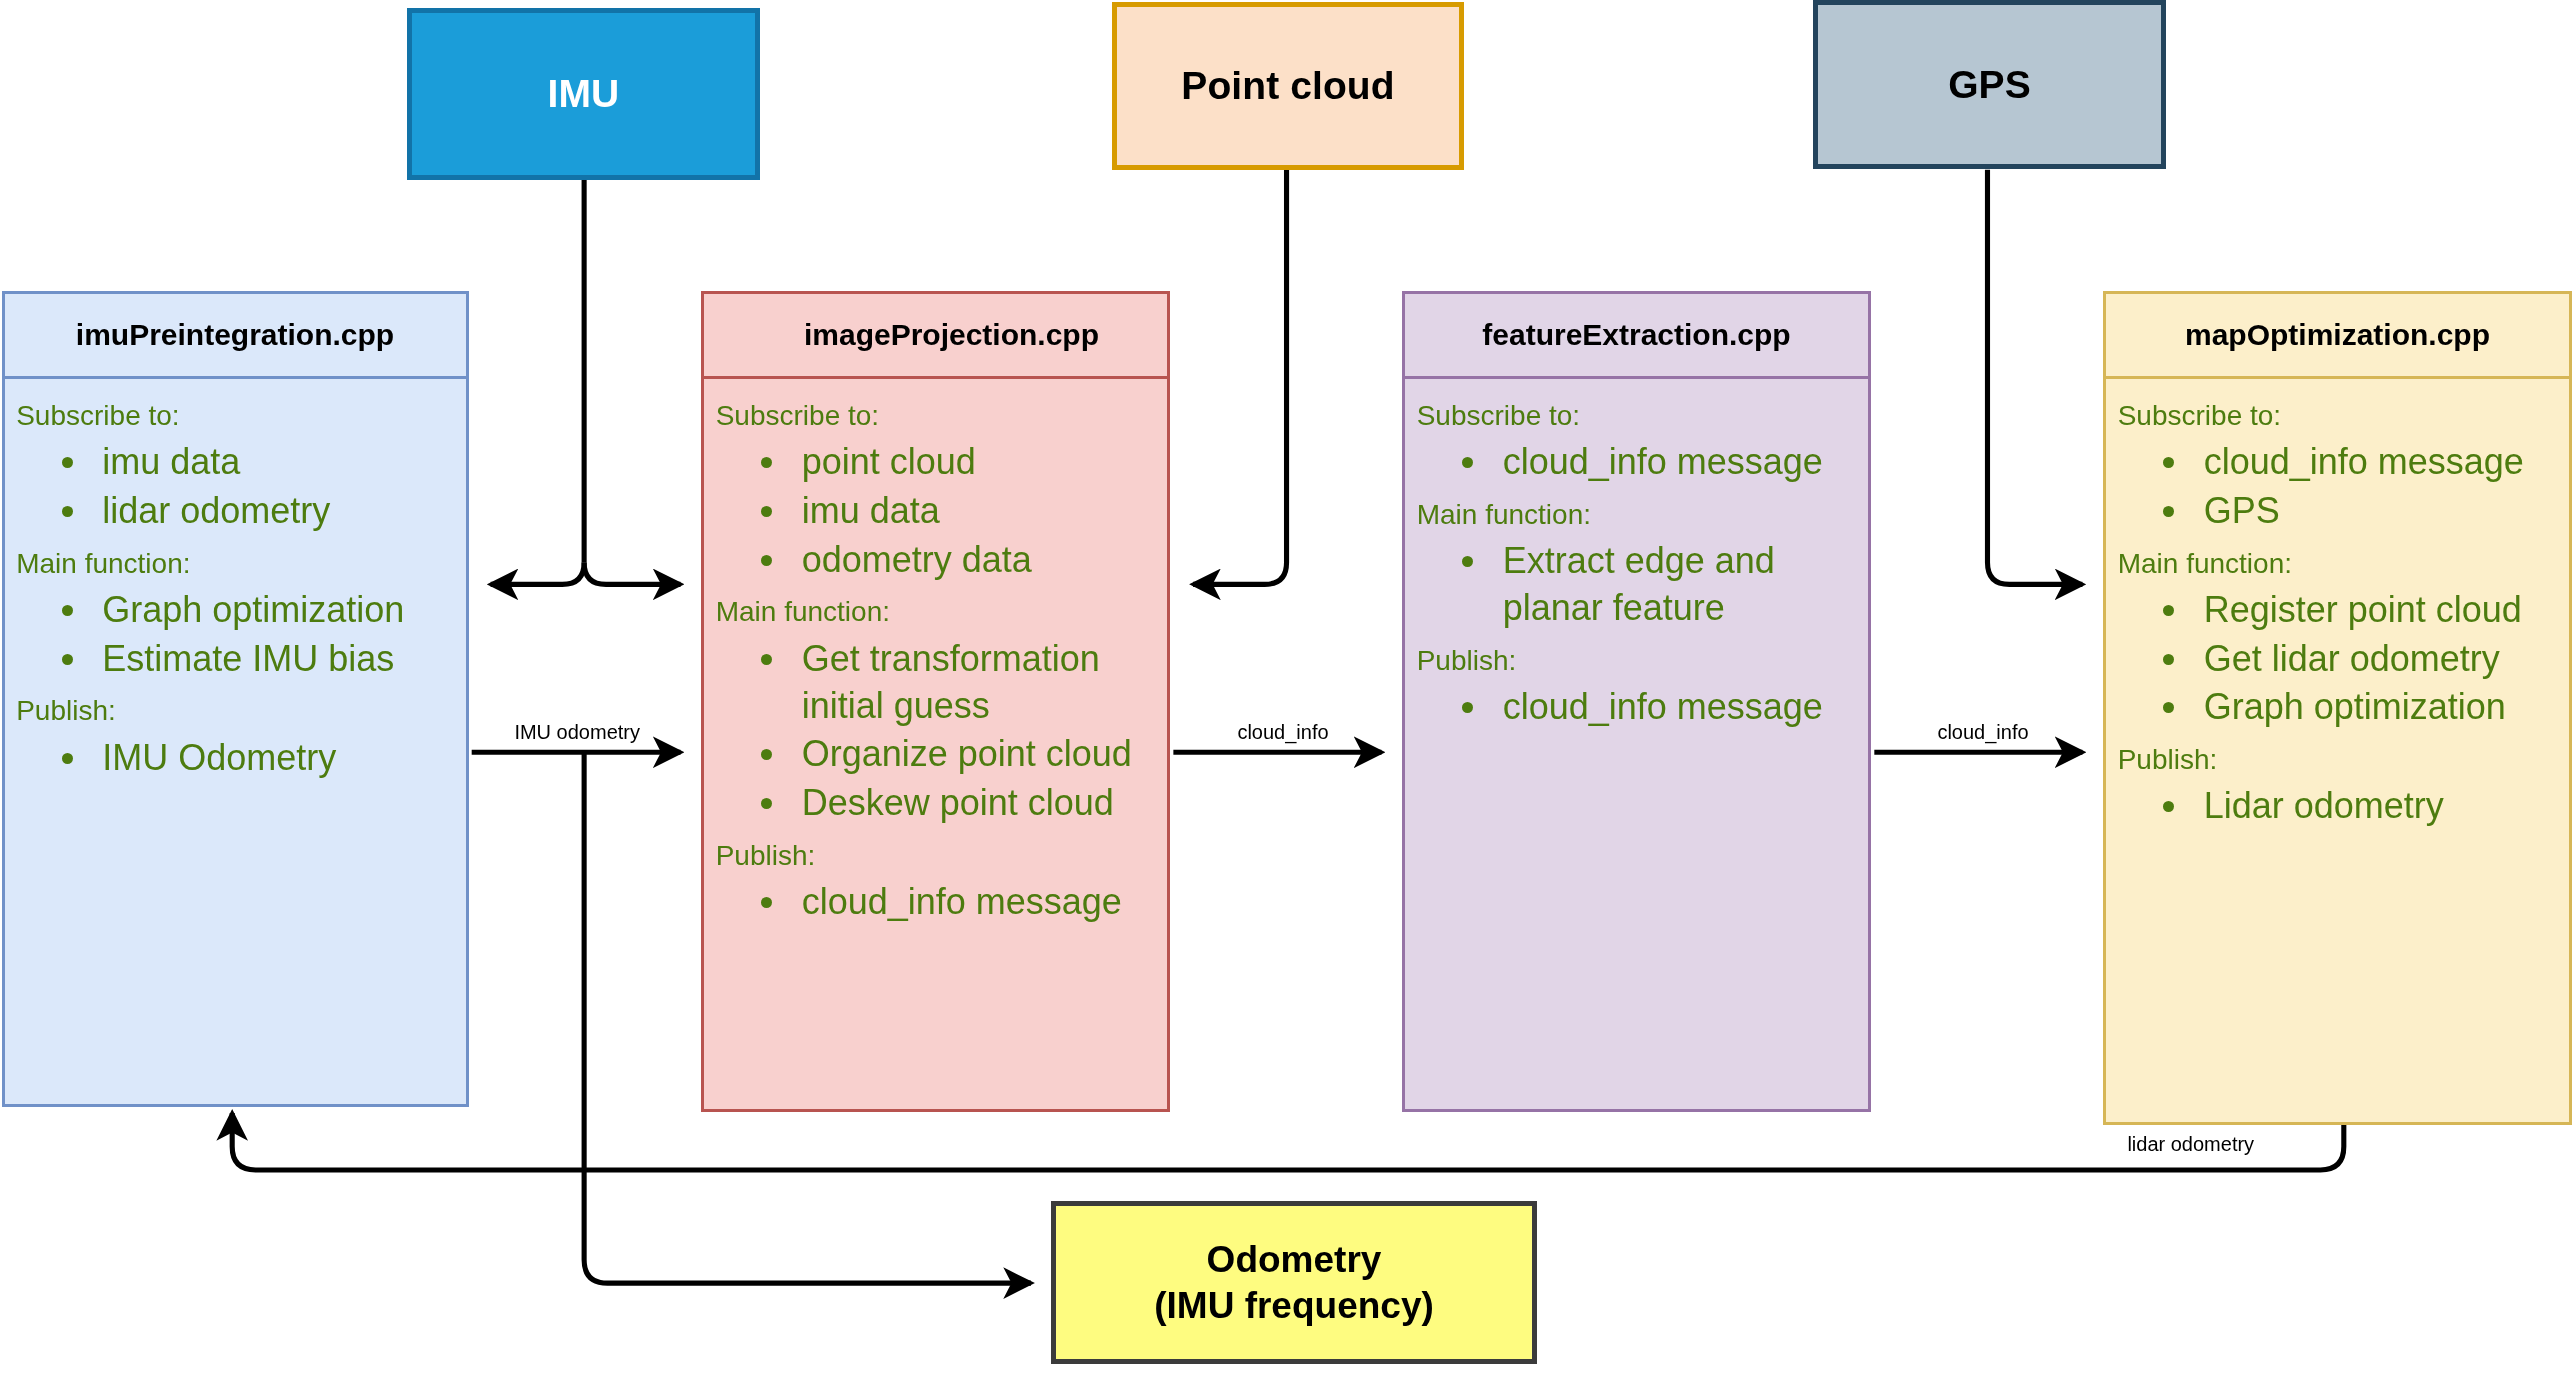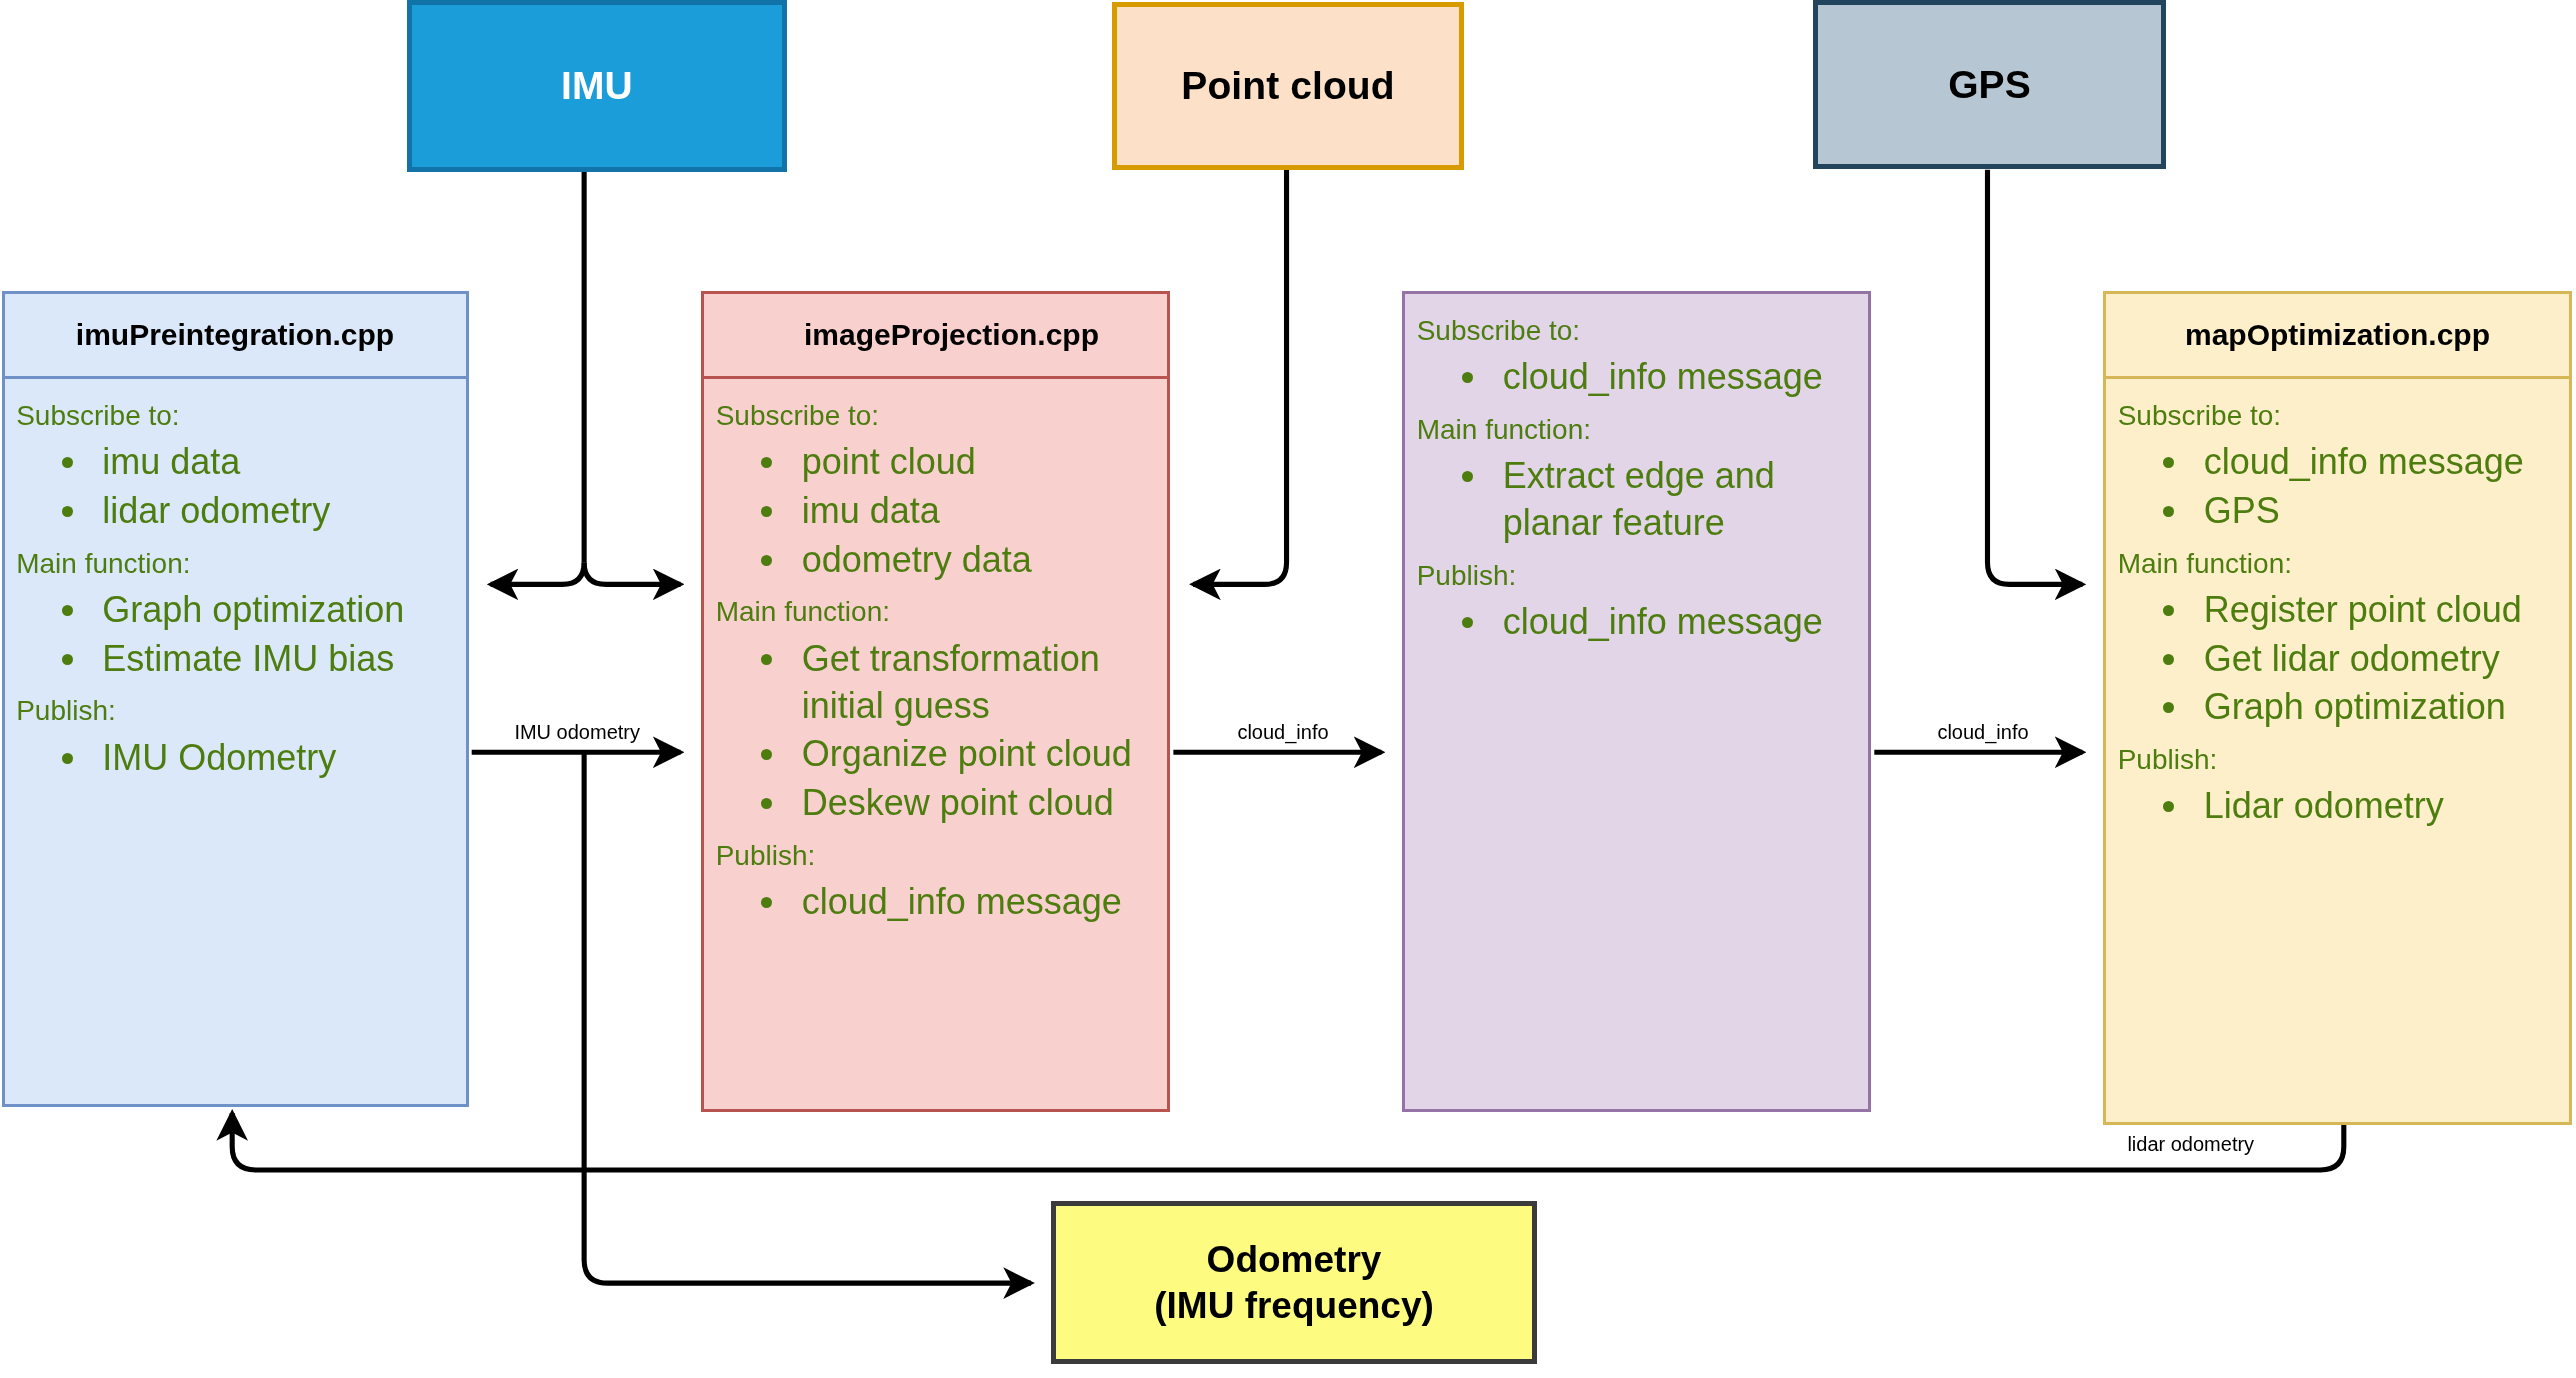--- a/index.html
+++ b/index.html
@@ -19,21 +19,21 @@
   .src-box {
     position: absolute;
     box-sizing: border-box;
     display: flex;
     align-items: center;
     justify-content: center;
     font-weight: bold;
     letter-spacing: 0.1px;
   }
   .src-imu {
-    left: 407px; top: 0px; width: 380px; height: 172px;
+    left: 407px; top: 8px; width: 353px; height: 172px;
     background: #1B9DD9;
     border: 5.8px solid #1273A8;
     color: #ffffff;
     font-size: 39px;
   }
   .src-pc {
     left: 1112px; top: 1.5px; width: 352px; height: 168px;
     background: #FCE0C8;
     border: 5.8px solid #D79B00;
     color: #000000;
@@ -231,20 +231,21 @@
         <li>Deskew point cloud</li>
       </ul>
       <div class="sec-head">Publish:</div>
       <ul>
         <li>cloud_info message</li>
       </ul>
     </div>
   </div>
 
   <div class="node n-featext">
+    <div class="node-title">featureExtraction.cpp</div>
     <div class="node-body">
       <div class="sec-head">Subscribe to:</div>
       <ul>
         <li>cloud_info message</li>
       </ul>
       <div class="sec-head">Main function:</div>
       <ul>
         <li>Extract edge and planar feature</li>
       </ul>
       <div class="sec-head">Publish:</div>

